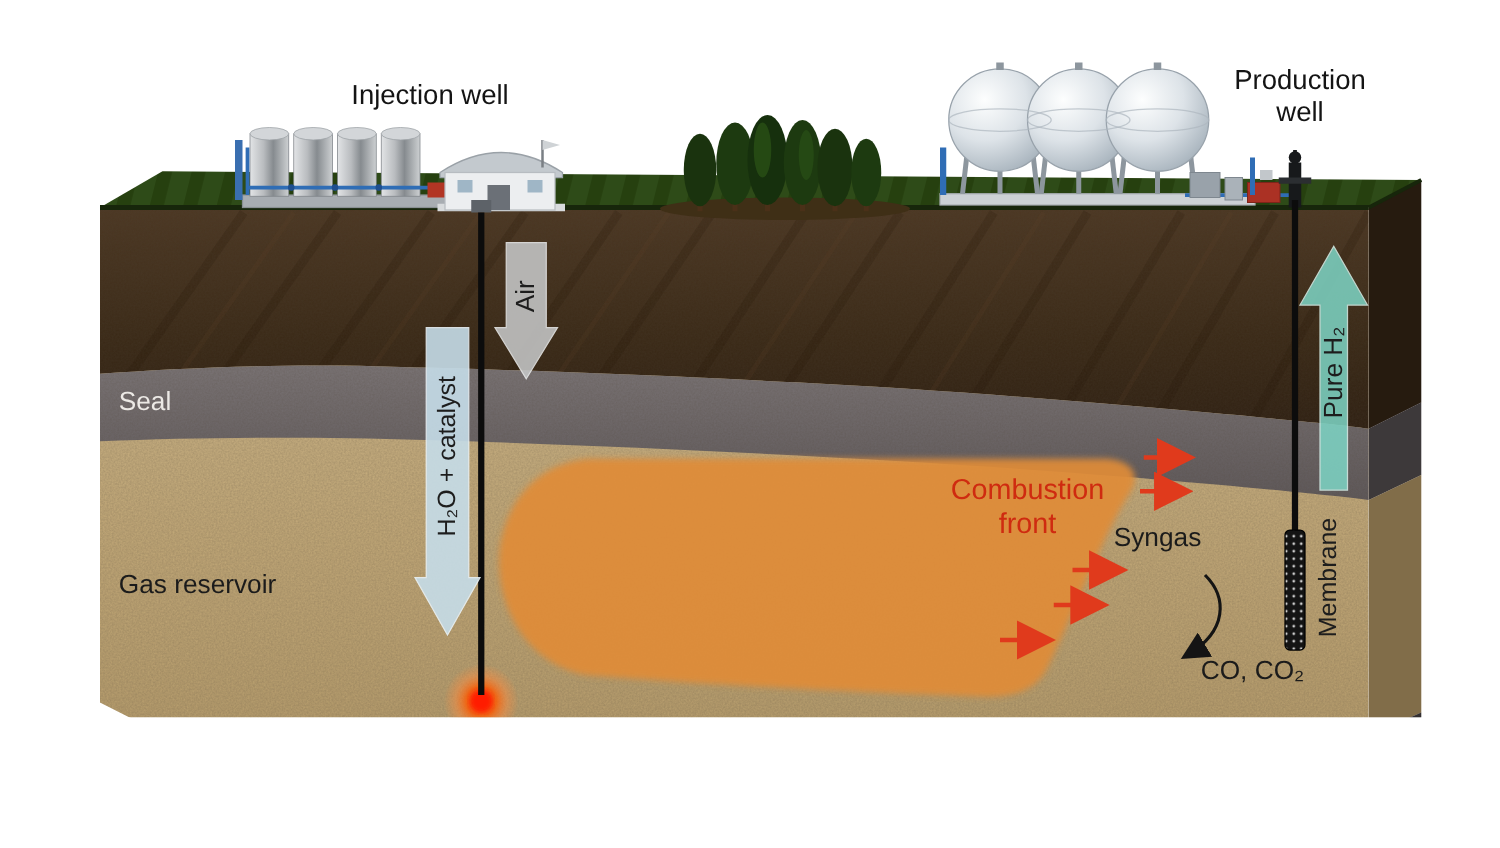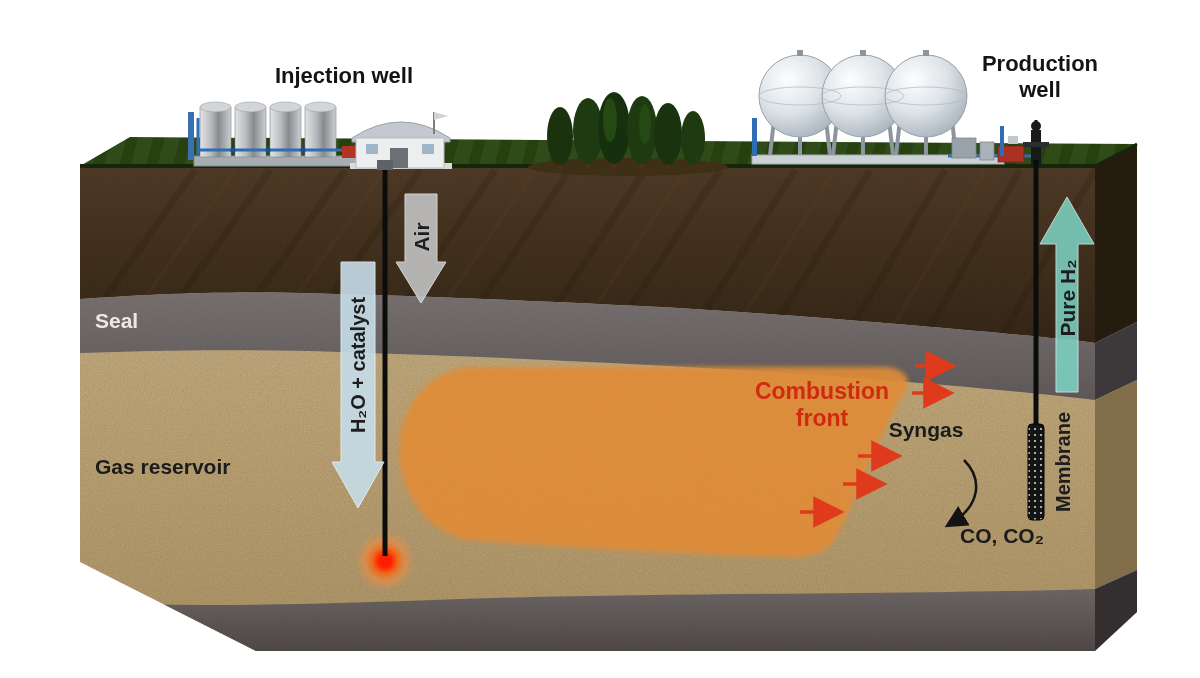--- a/index.html
+++ b/index.html
@@ -1,16 +1,16 @@
 <!DOCTYPE html>
 <html><head>
 <meta charset="utf-8">
 <style>
   html,body{margin:0;padding:0;background:#ffffff;}
-  .wrap{width:1200px;height:678px;position:relative;background:#ffffff;overflow:hidden;font-weight:bold;}
+  .wrap{width:1200px;height:574px;position:relative;background:#ffffff;overflow:hidden;}
   svg{display:block;}
   svg text{font-family:"Liberation Sans","DejaVu Sans",sans-serif;}
   .lbl{font-size:21px;fill:#1b1b1b;}
   .lbl-big{font-size:22px;fill:#141414;}
   .lbl-white{font-size:21px;fill:#ece9e5;}
   .lbl-red{font-size:23px;fill:#cf2b10;}
   .lbl-vert{font-size:20px;fill:#1d1d1d;}
 </style>
 </head>
 <body>

